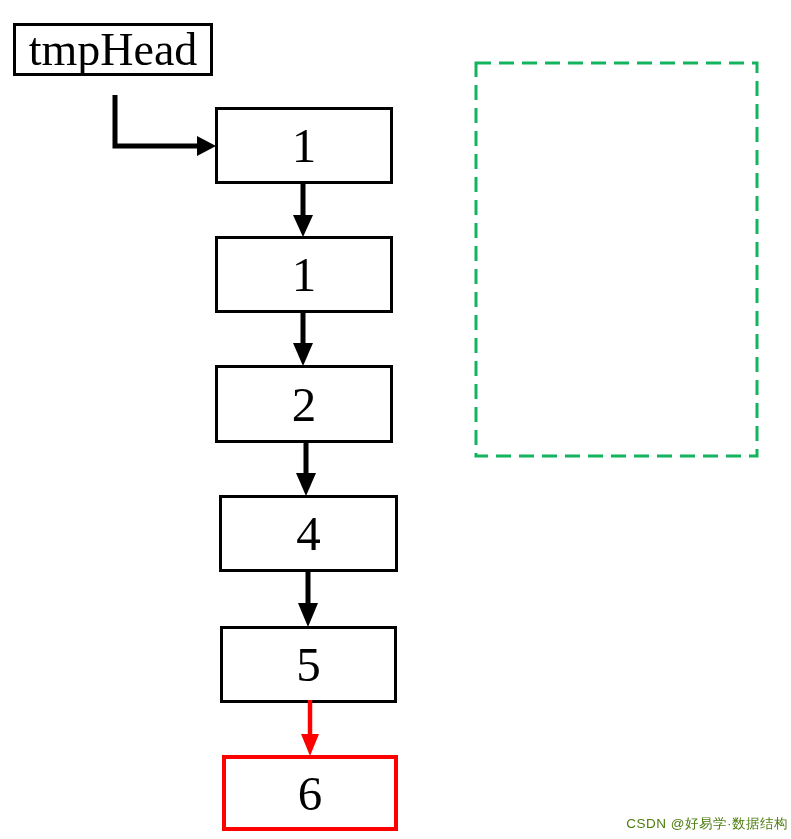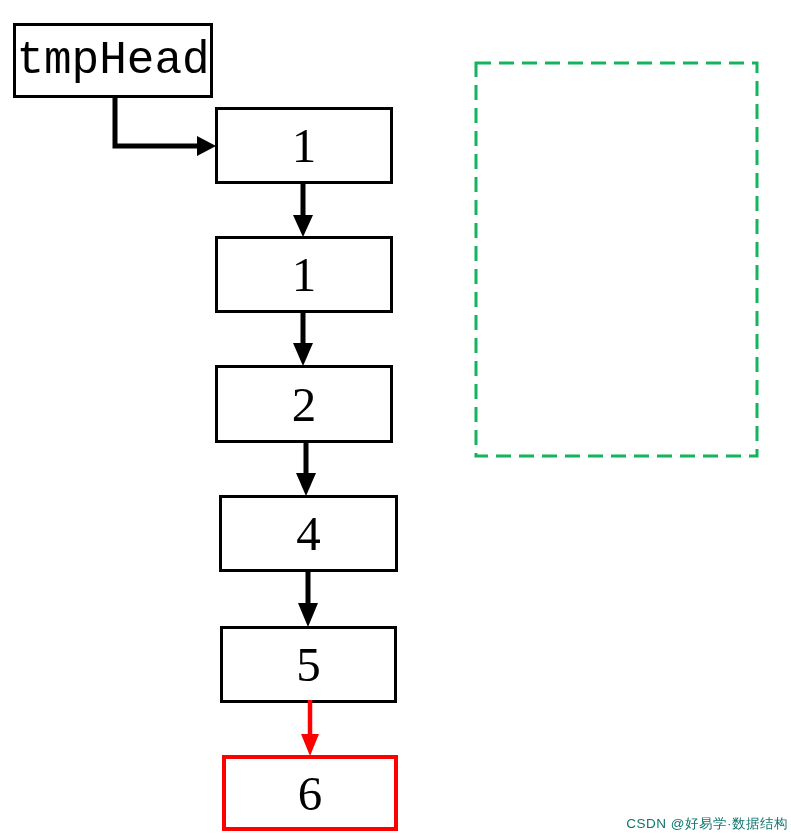--- a/index.html
+++ b/index.html
@@ -20,23 +20,22 @@
     box-sizing: border-box;
     background: #ffffff;
     border: 3px solid #000000;
     display: flex;
     align-items: center;
     justify-content: center;
     color: #000000;
   }
   .tmphead-box {
     left: 13px; top: 23px;
-    width: 200px; height: 75px;
+    width: 200px; height: 53px;
     font-size: 46px;
-    font-family: Liberation Mono, monospace;
   }
   .node {
     font-size: 49px;
   }
   .node-1a { left: 215px; top: 107px; width: 178px; height: 77px; }
   .node-1b { left: 215px; top: 236px; width: 178px; height: 77px; }
   .node-2  { left: 215px; top: 365px; width: 178px; height: 78px; }
   .node-4  { left: 219px; top: 495px; width: 179px; height: 77px; }
   .node-5  { left: 220px; top: 626px; width: 177px; height: 77px; }
   .node-6  { left: 222px; top: 755px; width: 176px; height: 76px; border: 4px solid #ff0000; }
@@ -47,21 +46,21 @@
     height: 839px;
     pointer-events: none;
   }
   .watermark {
     position: absolute;
     right: 3px;
     bottom: 6px;
     font-family: "Liberation Sans", sans-serif;
     font-size: 13.5px;
     letter-spacing: 0.5px;
-    color: #0f766e;
+    color: #4d7c0f;
     white-space: nowrap;
   }
 </style>
 </head>
 <body>
 
 <div class="canvas">
 
   <div class="box tmphead-box">
     <span>tmpHead</span>

